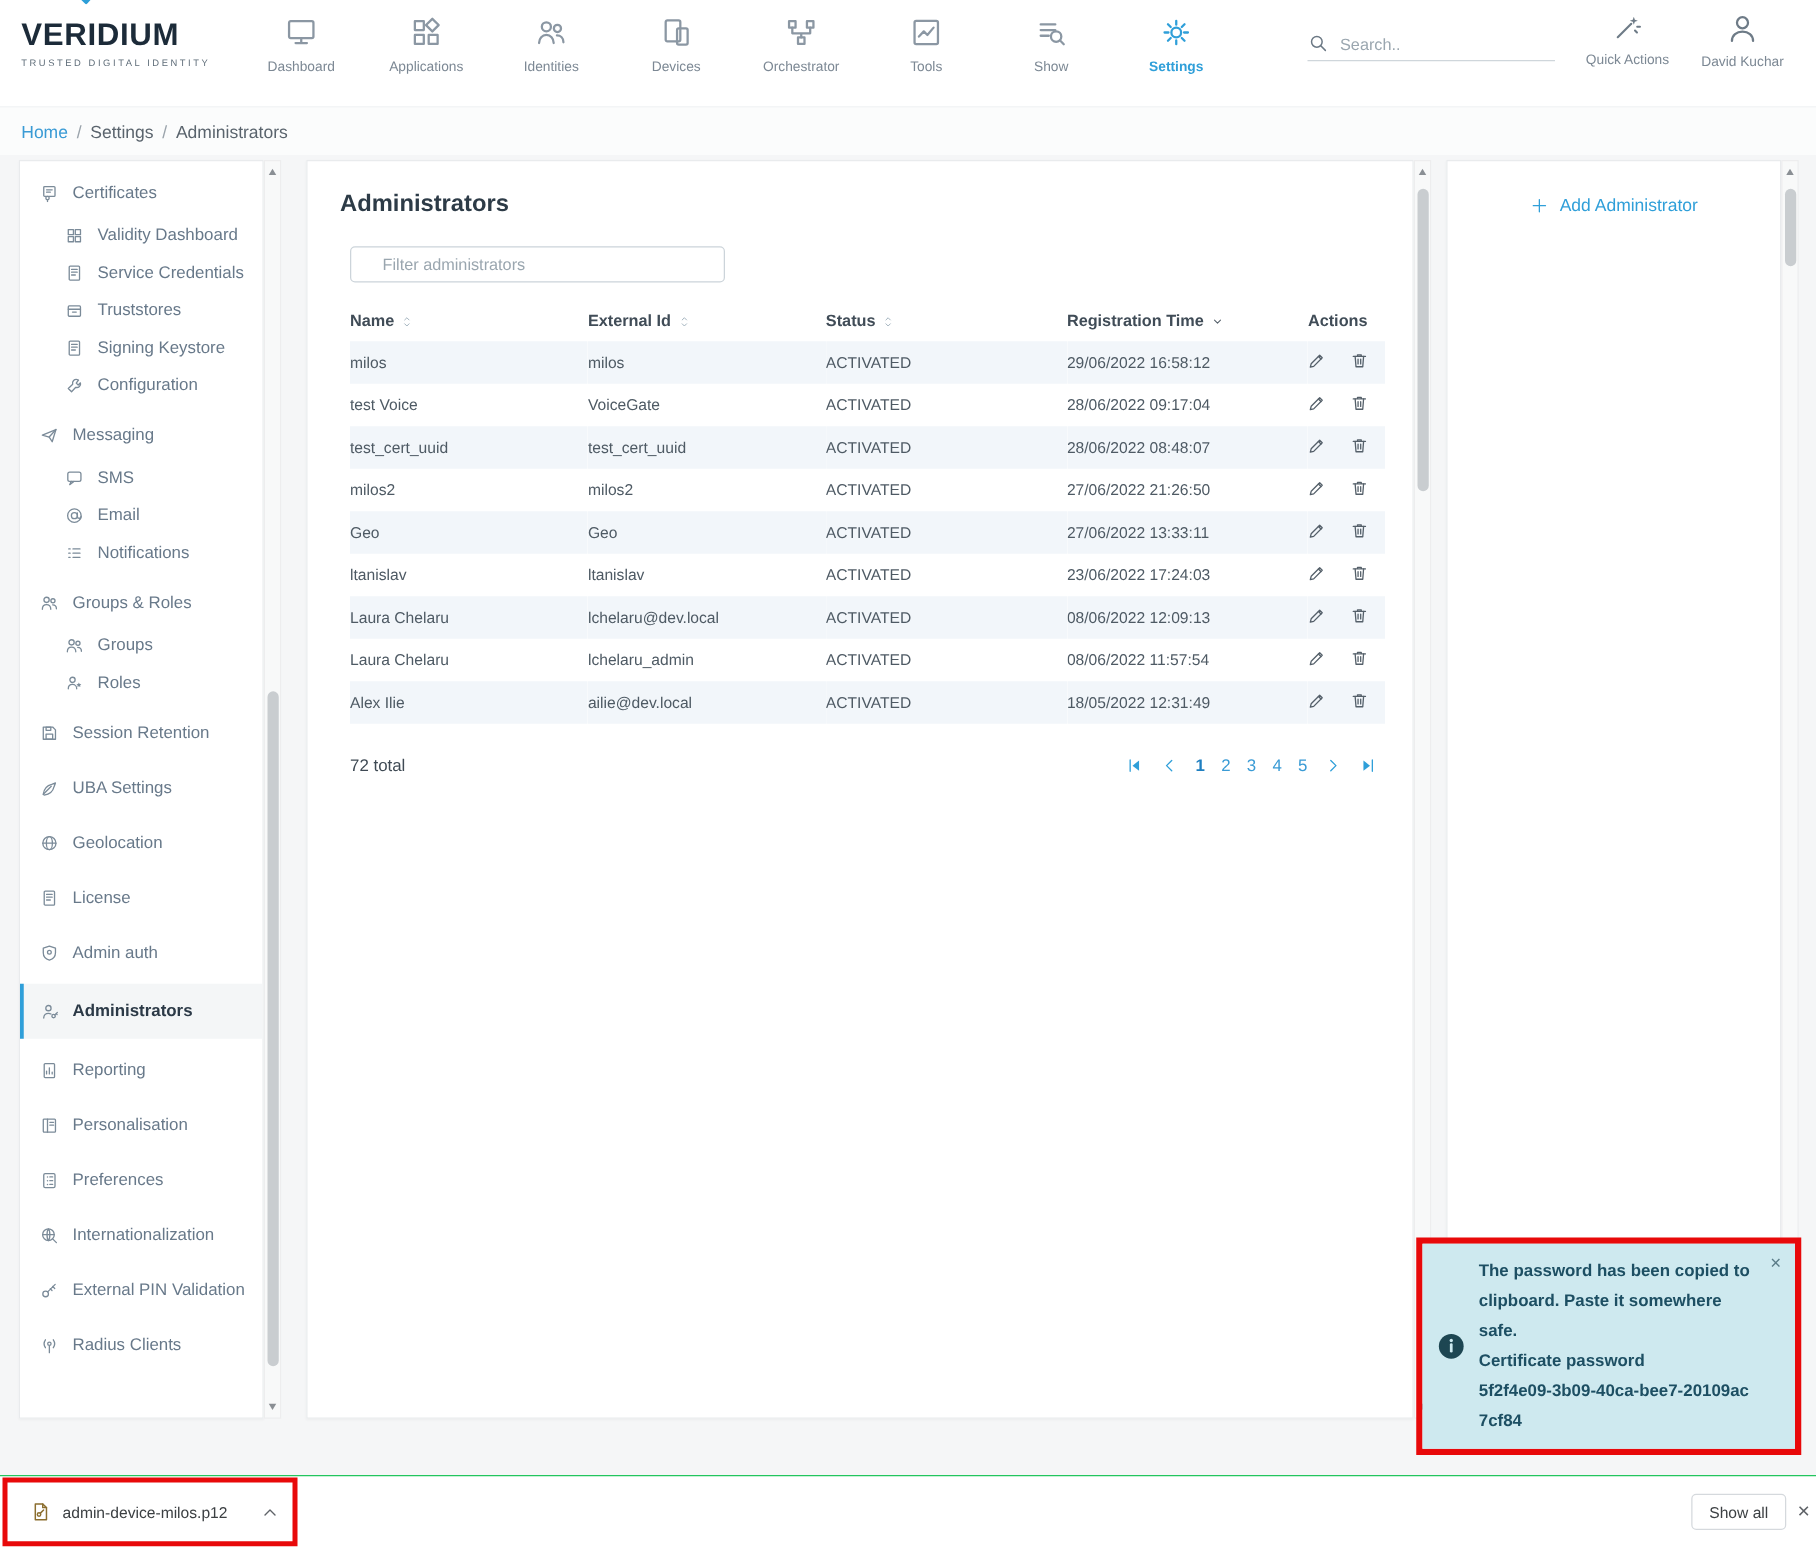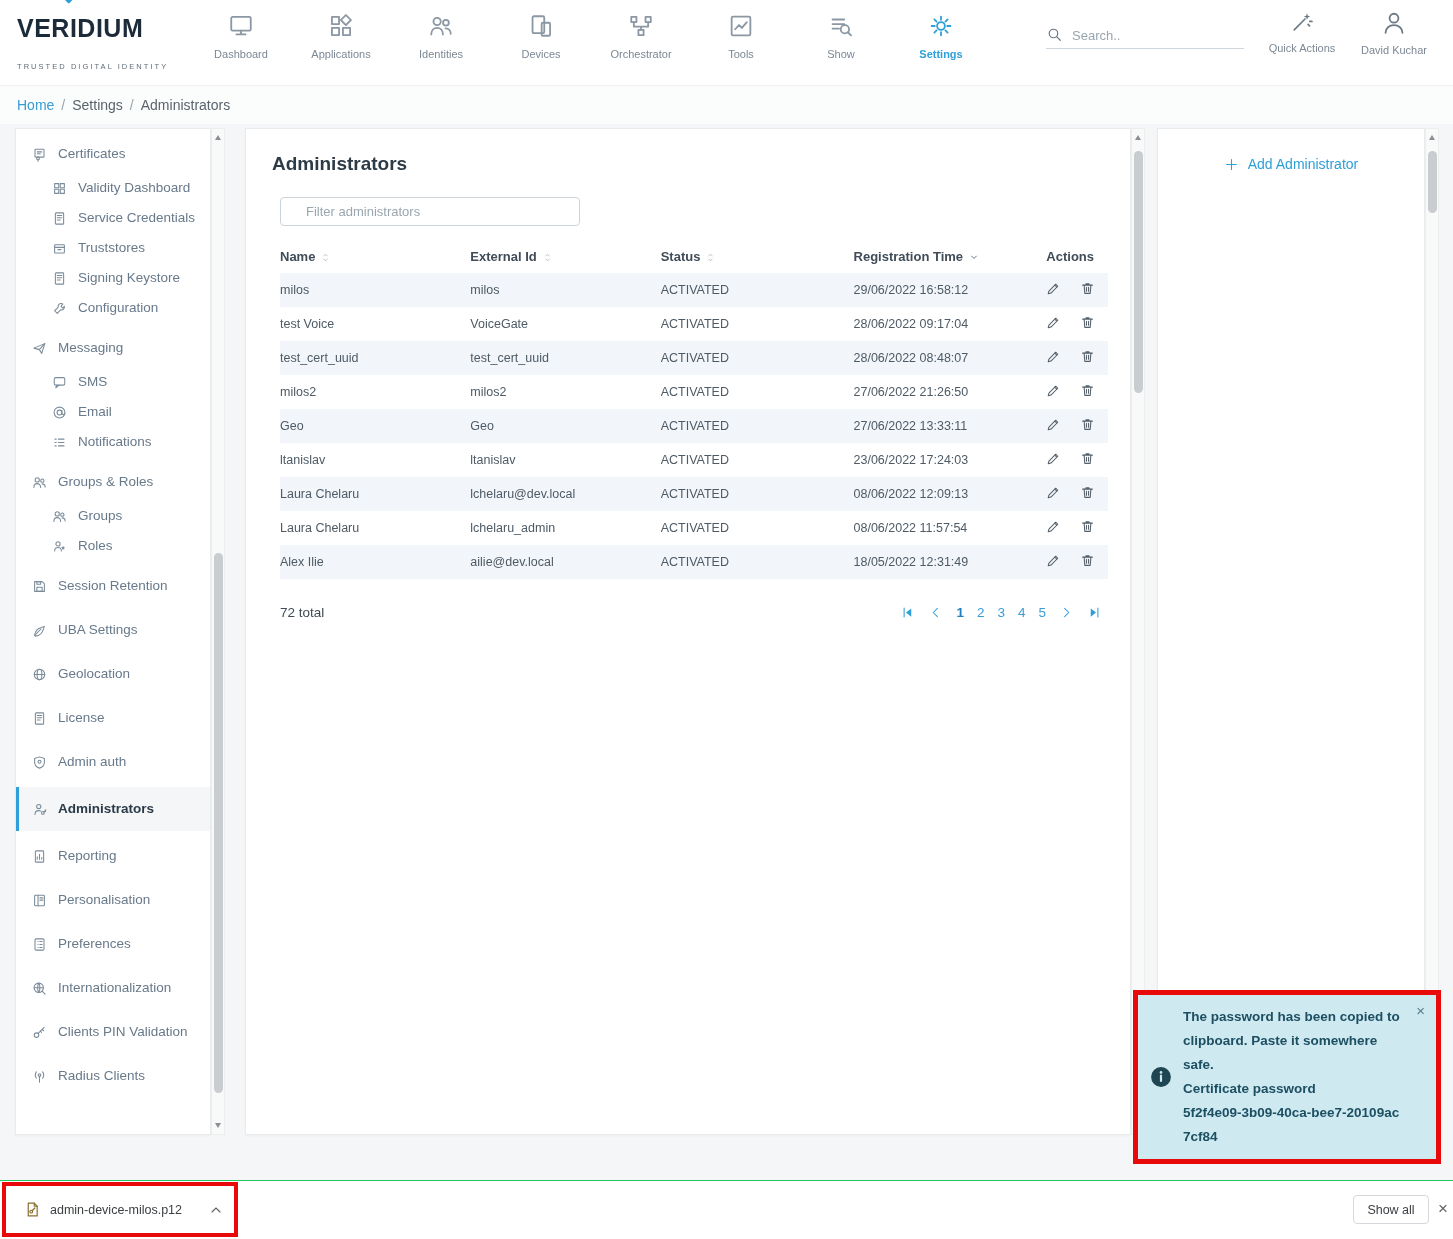--- a/index.html
+++ b/index.html
@@ -9,21 +9,21 @@
   .icon svg{width:100%;height:100%;fill:none;stroke:currentColor;stroke-width:1.4;
     stroke-linecap:round;stroke-linejoin:round}
 
   
   .topbar{position:absolute;left:0;top:0;width:1453px;height:86px;background:#fff;
     border-bottom:1px solid #f0f2f3;z-index:3}
   .brand{position:absolute;left:17px;top:14px;cursor:pointer}
   .brand-name{font-size:25px;font-weight:bold;color:#1c2b39;letter-spacing:.5px;position:relative}
   .brand-check{position:absolute;left:47px;top:-21px;width:13px;height:11px;color:#2d9fd8}
   .brand-check svg{stroke-width:2.4}
-  .brand-tagline{font-size:7.5px;letter-spacing:2.05px;color:#5f6d79;margin-top:19px}
+  .brand-tagline{font-size:7.5px;letter-spacing:2.05px;color:#5f6d79;margin-top:3px}
   .main-nav{position:absolute;left:191px;top:8px;display:flex}
   .nav-item{width:100px;display:flex;flex-direction:column;align-items:center;gap:9px;
     padding-top:5px;cursor:pointer;color:#8b97a3}
   .nav-item .icon{width:26px;height:26px}
   .nav-label{font-size:11px;color:#7c8894}
   .nav-item.active{color:#2f9fd9}
   .nav-item.active .nav-label{color:#2f9fd9;font-weight:bold}
   .search-box{position:absolute;left:1046px;top:26px;width:198px;display:flex;align-items:flex-end;
     border-bottom:1px solid #cfd6db;padding-bottom:5px}
   .search-box .icon{width:17px;height:17px;color:#6b7884;margin-right:9px}
@@ -486,21 +486,21 @@
         </span>
         <span class="s-label">Internationalization</span>
       </div>
       <div class="s-item lv0">
         <span class="icon" style="width: 15px; height: 15px;">
           <svg viewBox="0 0 20 20">
             <circle cx="6" cy="13.5" r="3"></circle>
             <path d="M8.2 11.3l8-8M13.5 5.5l2.2 2.2M11 8l1.8 1.8"></path>
           </svg>
         </span>
-        <span class="s-label">Clients PIN Validation</span>
+        <span class="s-label">External PIN Validation</span>
       </div>
       <div class="s-item lv0">
         <span class="icon" style="width: 15px; height: 15px;">
           <svg viewBox="0 0 20 20">
             <path d="M10 17.5v-7"></path>
             <circle cx="10" cy="8" r="1.8"></circle>
             <path d="M5.8 3.8a7.4 7.4 0 000 8.4M14.2 3.8a7.4 7.4 0 010 8.4"></path>
           </svg>
         </span>
         <span class="s-label">Radius Clients</span>

